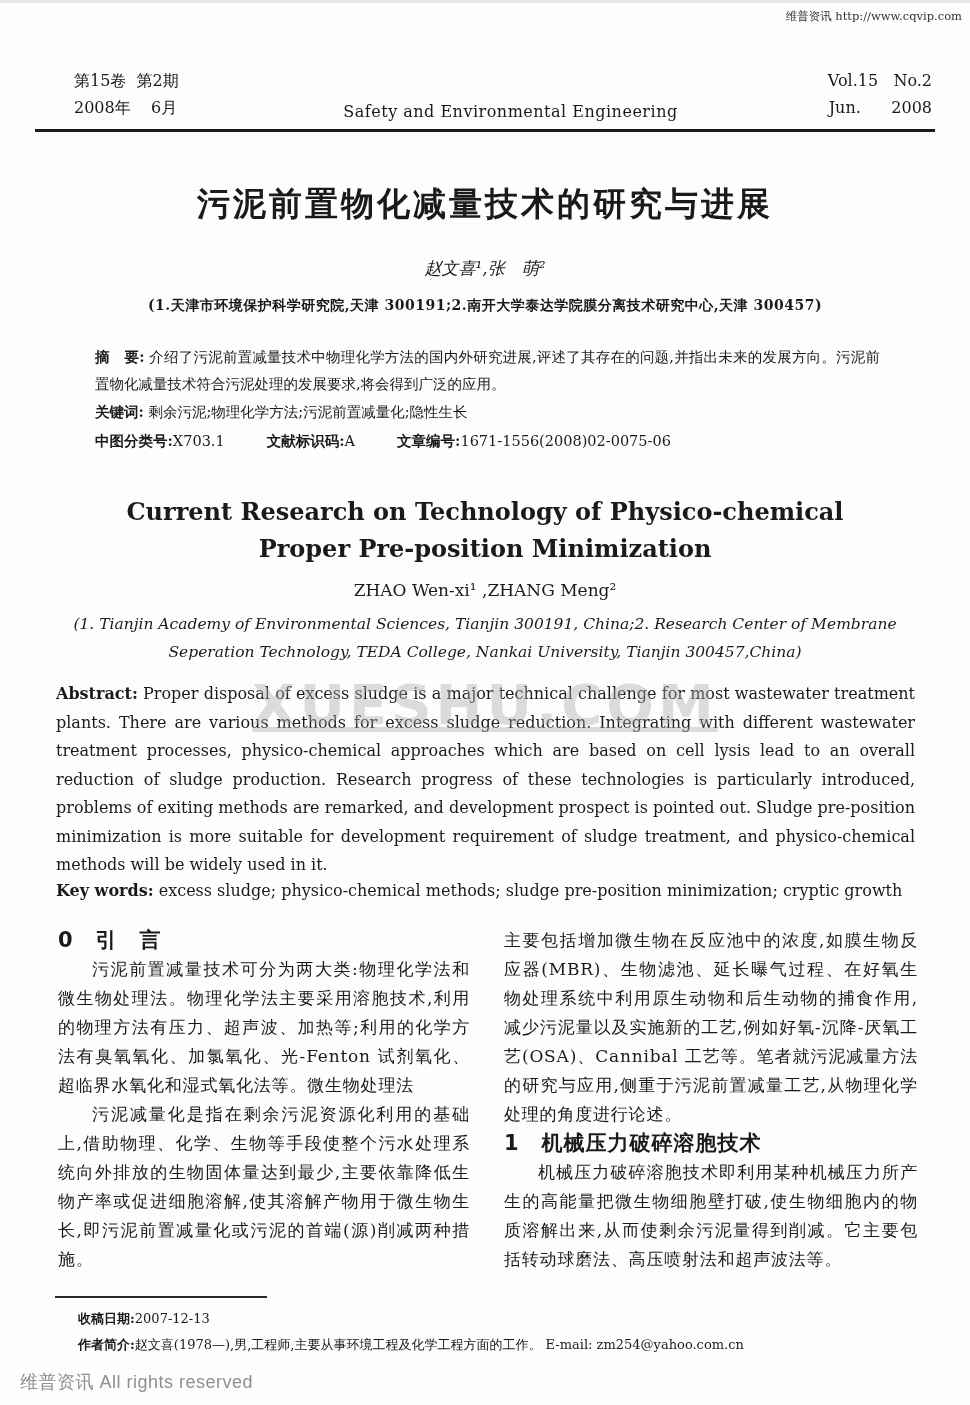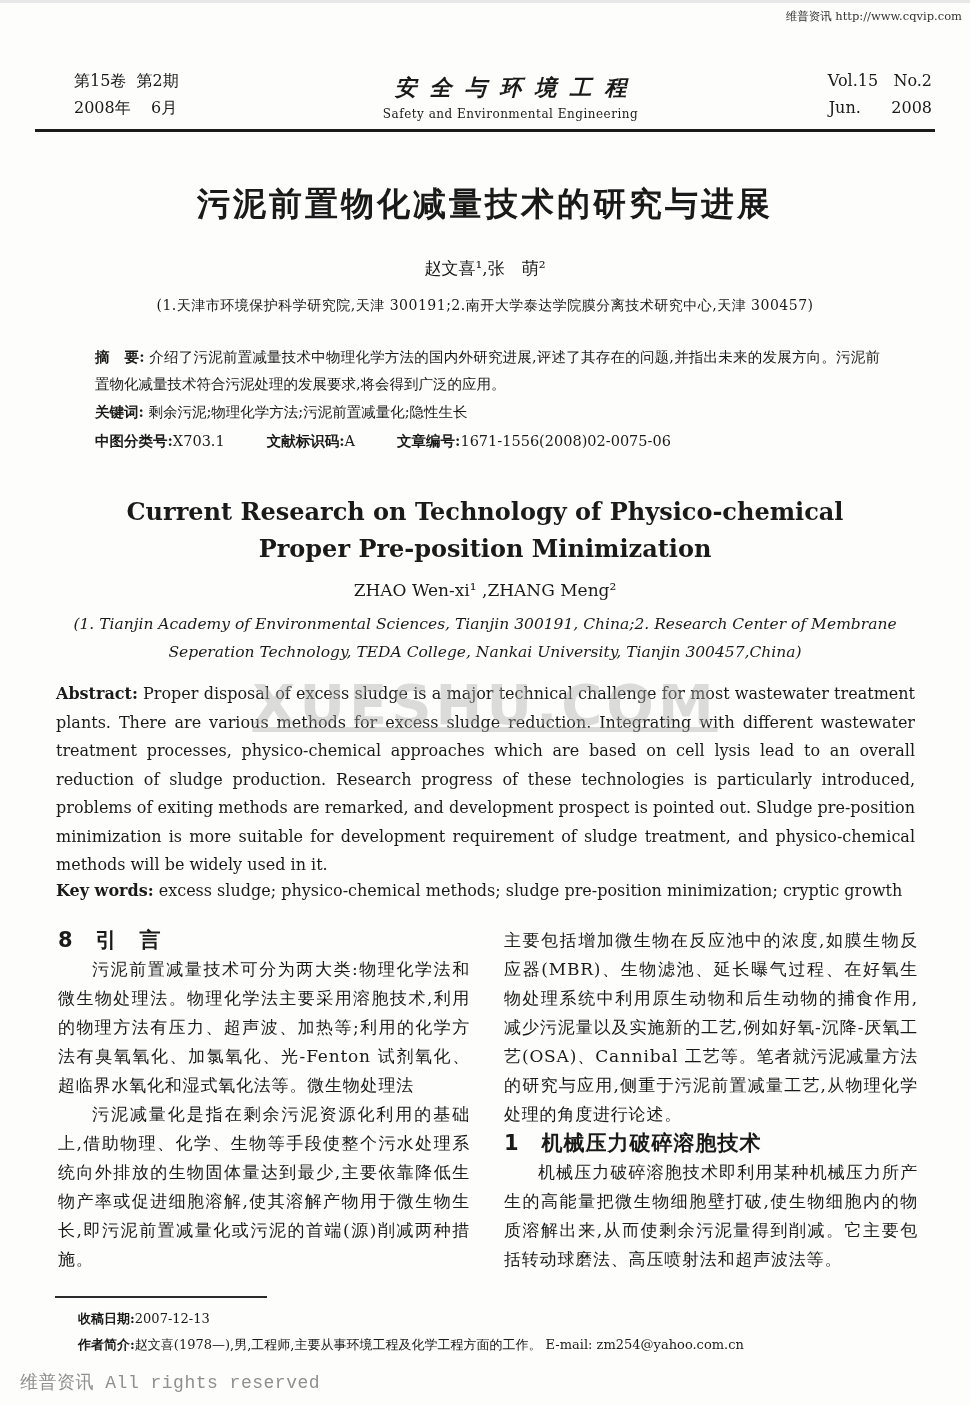--- a/index.html
+++ b/index.html
@@ -19,27 +19,27 @@
     font-family:"DejaVu Serif","Liberation Serif",serif;
   }
   
   .journal-header{
     display:flex;justify-content:space-between;align-items:flex-end;
     margin:64px 38px 0 38px;
   }
   .jh-left{width:215px;text-align:left;padding-left:36px;font-size:16px;line-height:27px;white-space:pre;}
   .jh-center{flex:1;text-align:center;}
   .jh-cn{font-size:22px;font-weight:bold;font-style:italic;letter-spacing:13px;text-indent:13px;}
-  .jh-en{font-size:12px;margin-top:4px;letter-spacing:.5px;}
+  .jh-en{font-size:16px;margin-top:4px;letter-spacing:.5px;}
   .jh-right{width:200px;text-align:right;font-size:16px;line-height:27px;white-space:pre;}
   .header-rule{margin:8px 35px 0 35px;border-top:3px solid #1c1c1c;}
   
   .title-cn{margin-top:50px;text-align:center;font-size:33px;font-weight:bold;letter-spacing:3px;}
-  .authors-cn{margin-top:30px;text-align:center;font-size:17px;}
-  .affil-cn{margin-top:17px;text-align:center;font-size:14px;letter-spacing:.5px;}
+  .authors-cn{margin-top:30px;text-align:center;font-size:17px;font-style:italic;}
+  .affil-cn{margin-top:17px;text-align:center;font-size:14px;letter-spacing:.5px;font-weight:bold;}
   
   .cn-abs{margin:28px 90px 0 95px;font-size:14.5px;line-height:27px;text-align:justify;}
   .cn-abs p{margin:0;}
   .b{font-weight:bold;}
   .clc-row{display:flex;gap:42px;margin-top:1px;}
   
   .title-en{margin-top:38px;text-align:center;font-size:24px;font-weight:bold;line-height:37px;}
   .authors-en{margin-top:13px;text-align:center;font-size:17px;}
   .affil-en{margin:10px auto 0 auto;width:840px;text-align:center;font-style:italic;font-size:15.5px;line-height:28px;}
   .en-abs{margin:14px 55px 0 56px;font-size:16px;line-height:28.5px;text-align:justify;}
@@ -64,40 +64,39 @@
   .sec0{margin:22px 0 34px 0;}
   .sec1{margin:30px 0 32px 0;}
   
   .footnote-rule{margin:22px 0 0 55px;width:212px;border-top:2px solid #2a2a2a;}
   .footnotes{margin:8px 60px 0 78px;font-size:13px;line-height:26px;}
   .footnotes p{margin:0;}
   
   .vip-bottom{
     position:absolute;left:20px;bottom:14px;
     font-size:18px;color:#8f8f8f;letter-spacing:.5px;
-    font-family:Liberation Mono, monospace;
+    font-family:Liberation Sans, sans-serif;
   }
   .logo{position:absolute;right:8px;bottom:8px;width:135px;text-align:center;
     font-family:"DejaVu Sans","Liberation Sans",sans-serif;}
   .logo-line1{white-space:nowrap;}
   .logo-word span{font-size:25px;font-weight:bold;letter-spacing:0;}
   .logo-number{font-size:22px;font-weight:bold;font-style:italic;font-family:"DejaVu Serif","Liberation Serif",serif;}
   .logo-tagline{font-size:14px;font-weight:bold;letter-spacing:6px;margin-top:1px;}
 </style>
 </head>
 <body>
 
 <div class="page">
 
   <div class="vip-top">维普资讯 http://www.cqvip.com</div>
 
   <div class="journal-header">
     <div class="jh-left"><span>第15卷  第2期</span><br><span>2008年    6月</span></div>
     <div class="jh-center">
-      <div class="jh-cn">安全与环境工程</div>
       <div class="jh-en">Safety and Environmental Engineering</div>
     </div>
     <div class="jh-right"><span>Vol.15   No.2</span><br><span>Jun.      2008</span></div>
   </div>
   <div class="header-rule"></div>
 
   <div class="title-cn">污泥前置物化减量技术的研究与进展</div>
   <div class="authors-cn">赵文喜¹,张　萌²</div>
   <div class="affil-cn">(1.天津市环境保护科学研究院,天津 300191;2.南开大学泰达学院膜分离技术研究中心,天津 300457)</div>
 
@@ -122,21 +121,21 @@
     <p><span class="b">Abstract:</span> <span>Proper disposal of excess sludge is a major technical challenge for most wastewater treatment plants. There are various methods for excess sludge reduction. Integrating with different wastewater treatment processes, physico-chemical approaches which are based on cell lysis lead to an overall reduction of sludge production. Research progress of these technologies is particularly introduced, problems of exiting methods are remarked, and development prospect is pointed out. Sludge pre-position minimization is more suitable for development requirement of sludge treatment, and physico-chemical methods will be widely used in it.</span></p>
   </div>
   <div class="kw-en">
     <span class="b">Key words:</span> <span>excess sludge; physico-chemical methods; sludge pre-position minimization; cryptic growth</span>
   </div>
 
   <div class="xueshu">XUESHU.COM</div>
 
   <div class="columns">
     <div class="col">
-      <h2 class="sec sec0">8　引　言</h2>
+      <h2 class="sec sec0">0　引　言</h2>
       <p>污泥前置减量技术可分为两大类:物理化学法和微生物处理法。物理化学法主要采用溶胞技术,利用的物理方法有压力、超声波、加热等;利用的化学方法有臭氧氧化、加氯氧化、光-Fenton 试剂氧化、超临界水氧化和湿式氧化法等。微生物处理法</p>
       <p>污泥减量化是指在剩余污泥资源化利用的基础上,借助物理、化学、生物等手段使整个污水处理系统向外排放的生物固体量达到最少,主要依靠降低生物产率或促进细胞溶解,使其溶解产物用于微生物生长,即污泥前置减量化或污泥的首端(源)削减两种措施。</p>
     </div>
     <div class="col" style="flex:1;width:auto;">
       <p class="cont">主要包括增加微生物在反应池中的浓度,如膜生物反应器(MBR)、生物滤池、延长曝气过程、在好氧生物处理系统中利用原生动物和后生动物的捕食作用,减少污泥量以及实施新的工艺,例如好氧-沉降-厌氧工艺(OSA)、Cannibal 工艺等。笔者就污泥减量方法的研究与应用,侧重于污泥前置减量工艺,从物理化学处理的角度进行论述。</p>
       <h2 class="sec sec1">1　机械压力破碎溶胞技术</h2>
       <p>机械压力破碎溶胞技术即利用某种机械压力所产生的高能量把微生物细胞壁打破,使生物细胞内的物质溶解出来,从而使剩余污泥量得到削减。它主要包括转动球磨法、高压喷射法和超声波法等。</p>
     </div>
   </div>
 

